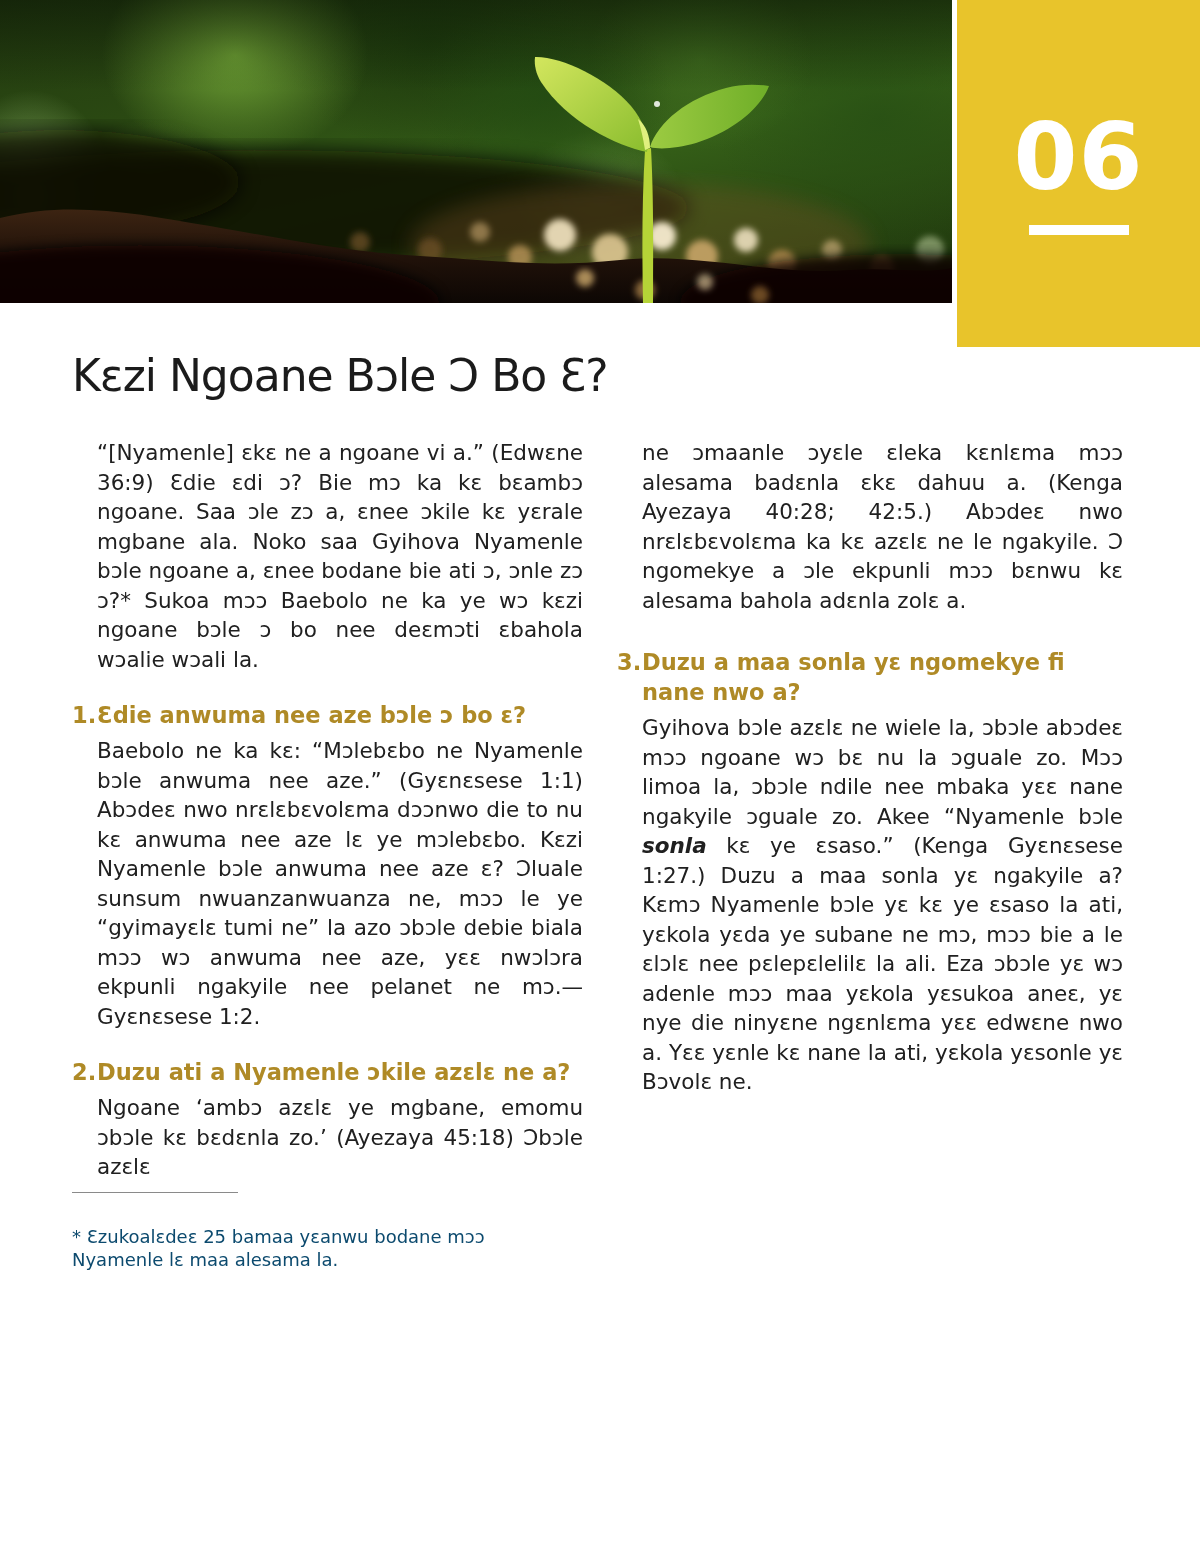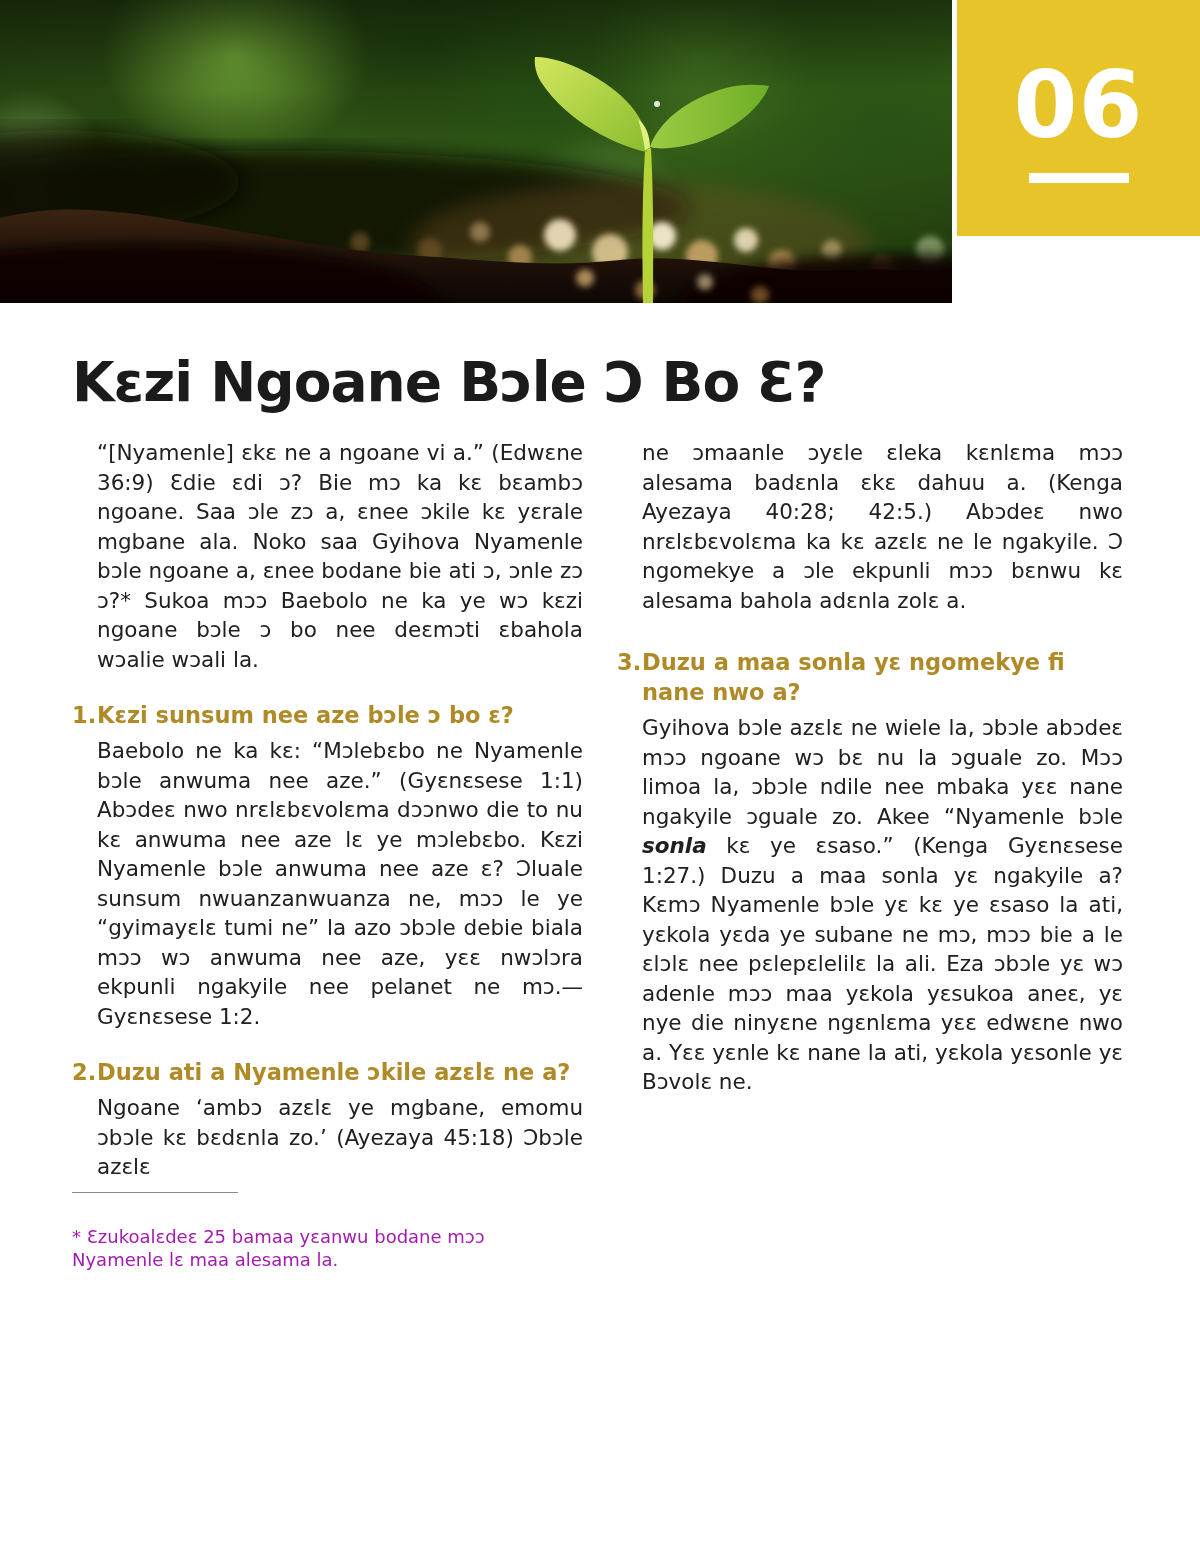--- a/index.html
+++ b/index.html
@@ -33,46 +33,46 @@
       radial-gradient(220px 170px at 880px 120px, rgba(40,80,20,0.85), rgba(40,80,20,0) 75%),
       radial-gradient(120px 100px at 600px 200px, rgba(150,190,110,0.4), rgba(150,190,110,0) 70%),
       linear-gradient(168deg, #22390f 0%, #2c4c13 35%, #356018 55%, #2a4a12 75%, #1c320c 100%);
   }
   .photo svg { position: absolute; inset: 0; }
 
   
   .chapter-badge {
     position: absolute;
     left: 957px; top: 0;
-    width: 243px; height: 236px;
+    width: 243px; height: 347px;
     background: #e8c42b;
     display: flex;
     flex-direction: column;
     align-items: center;
-    padding-top: 60px;
+    padding-top: 112px;
   }
   .chapter-number {
     color: #ffffff;
     font-size: 92px;
     font-weight: bold;
     line-height: 1;
     letter-spacing: 1px;
   }
   .chapter-underline {
     width: 100px; height: 10px;
     background: #ffffff;
     margin-top: 21px;
   }
 
   
   .title {
     position: absolute;
     left: 72px; top: 350px;
-    font-size: 55px;
-    font-weight: bold;
+    font-size: 44px;
+    font-weight: normal;
     letter-spacing: -1px;
     color: #1b1b1b;
     white-space: nowrap;
   }
 
   
   .content {
     position: absolute;
     left: 72px; top: 438px;
     width: 1051px;
@@ -106,21 +106,21 @@
 
   .footnote { margin-top: 10px; }
   .footnote-rule {
     width: 166px; height: 1px;
     background: #8a8a8a;
     margin-bottom: 9px;
   }
   .footnote-text {
     font-size: 18px;
     line-height: 23px;
-    color: #a21caf;
+    color: #0c4a6e;
     text-align: left;
     max-width: 500px;
     margin-top: 32px;
   }
 </style>
 </head>
 <body>
 
 <div class="page">
 
@@ -198,21 +198,21 @@
 
   <h1 class="title">Kɛzi Ngoane Bɔle Ɔ Bo Ɛ?</h1>
 
   <div class="content">
 
     <div class="col-left">
       <p class="para"><span>“[Nyamenle] ɛkɛ ne a ngoane vi a.” (Edwɛne 36:9) Ɛdie ɛdi ɔ? Bie mɔ ka kɛ bɛambɔ ngoane. Saa ɔle zɔ a, ɛnee ɔkile kɛ yɛrale mgbane ala. Noko saa Gyihova Nyamenle bɔle ngoane a, ɛnee bodane bie ati ɔ, ɔnle zɔ ɔ?* Sukoa mɔɔ Baebolo ne ka ye wɔ kɛzi ngoane bɔle ɔ bo nee deɛmɔti ɛbahola wɔalie wɔali la.</span></p>
 
       <div class="qheading">
         <span class="qnum">1.</span>
-        <span>Kɛzi sunsum nee aze bɔle ɔ bo ɛ?</span>
+        <span>Ɛdie anwuma nee aze bɔle ɔ bo ɛ?</span>
       </div>
       <p class="para"><span>Baebolo ne ka kɛ: </span><span class="seg-b">“Mɔlebɛbo ne Nyamenle bɔle anwuma nee aze.”</span><span> (Gyɛnɛsese 1:1) Abɔdeɛ nwo nrɛlɛbɛvolɛma dɔɔnwo die to nu kɛ anwuma nee aze lɛ ye mɔlebɛbo. Kɛzi Nyamenle bɔle anwuma nee aze ɛ? Ɔluale sunsum nwuanzanwuanza ne, mɔɔ le ye “gyimayɛlɛ tumi ne” la azo ɔbɔle debie biala mɔɔ wɔ anwuma nee aze, yɛɛ nwɔlɔra ekpunli ngakyile nee pelanet ne mɔ.—Gyɛnɛsese 1:2.</span></p>
 
       <div class="qheading">
         <span class="qnum">2.</span>
         <span>Duzu ati a Nyamenle ɔkile azɛlɛ ne a?</span>
       </div>
       <p class="para"><span>Ngoane </span><span class="seg-b">‘ambɔ azɛlɛ ye mgbane, emomu ɔbɔle kɛ bɛdɛnla zo.’</span><span> (Ayezaya 45:18) Ɔbɔle azɛlɛ</span></p>
 
       <div class="footnote">

